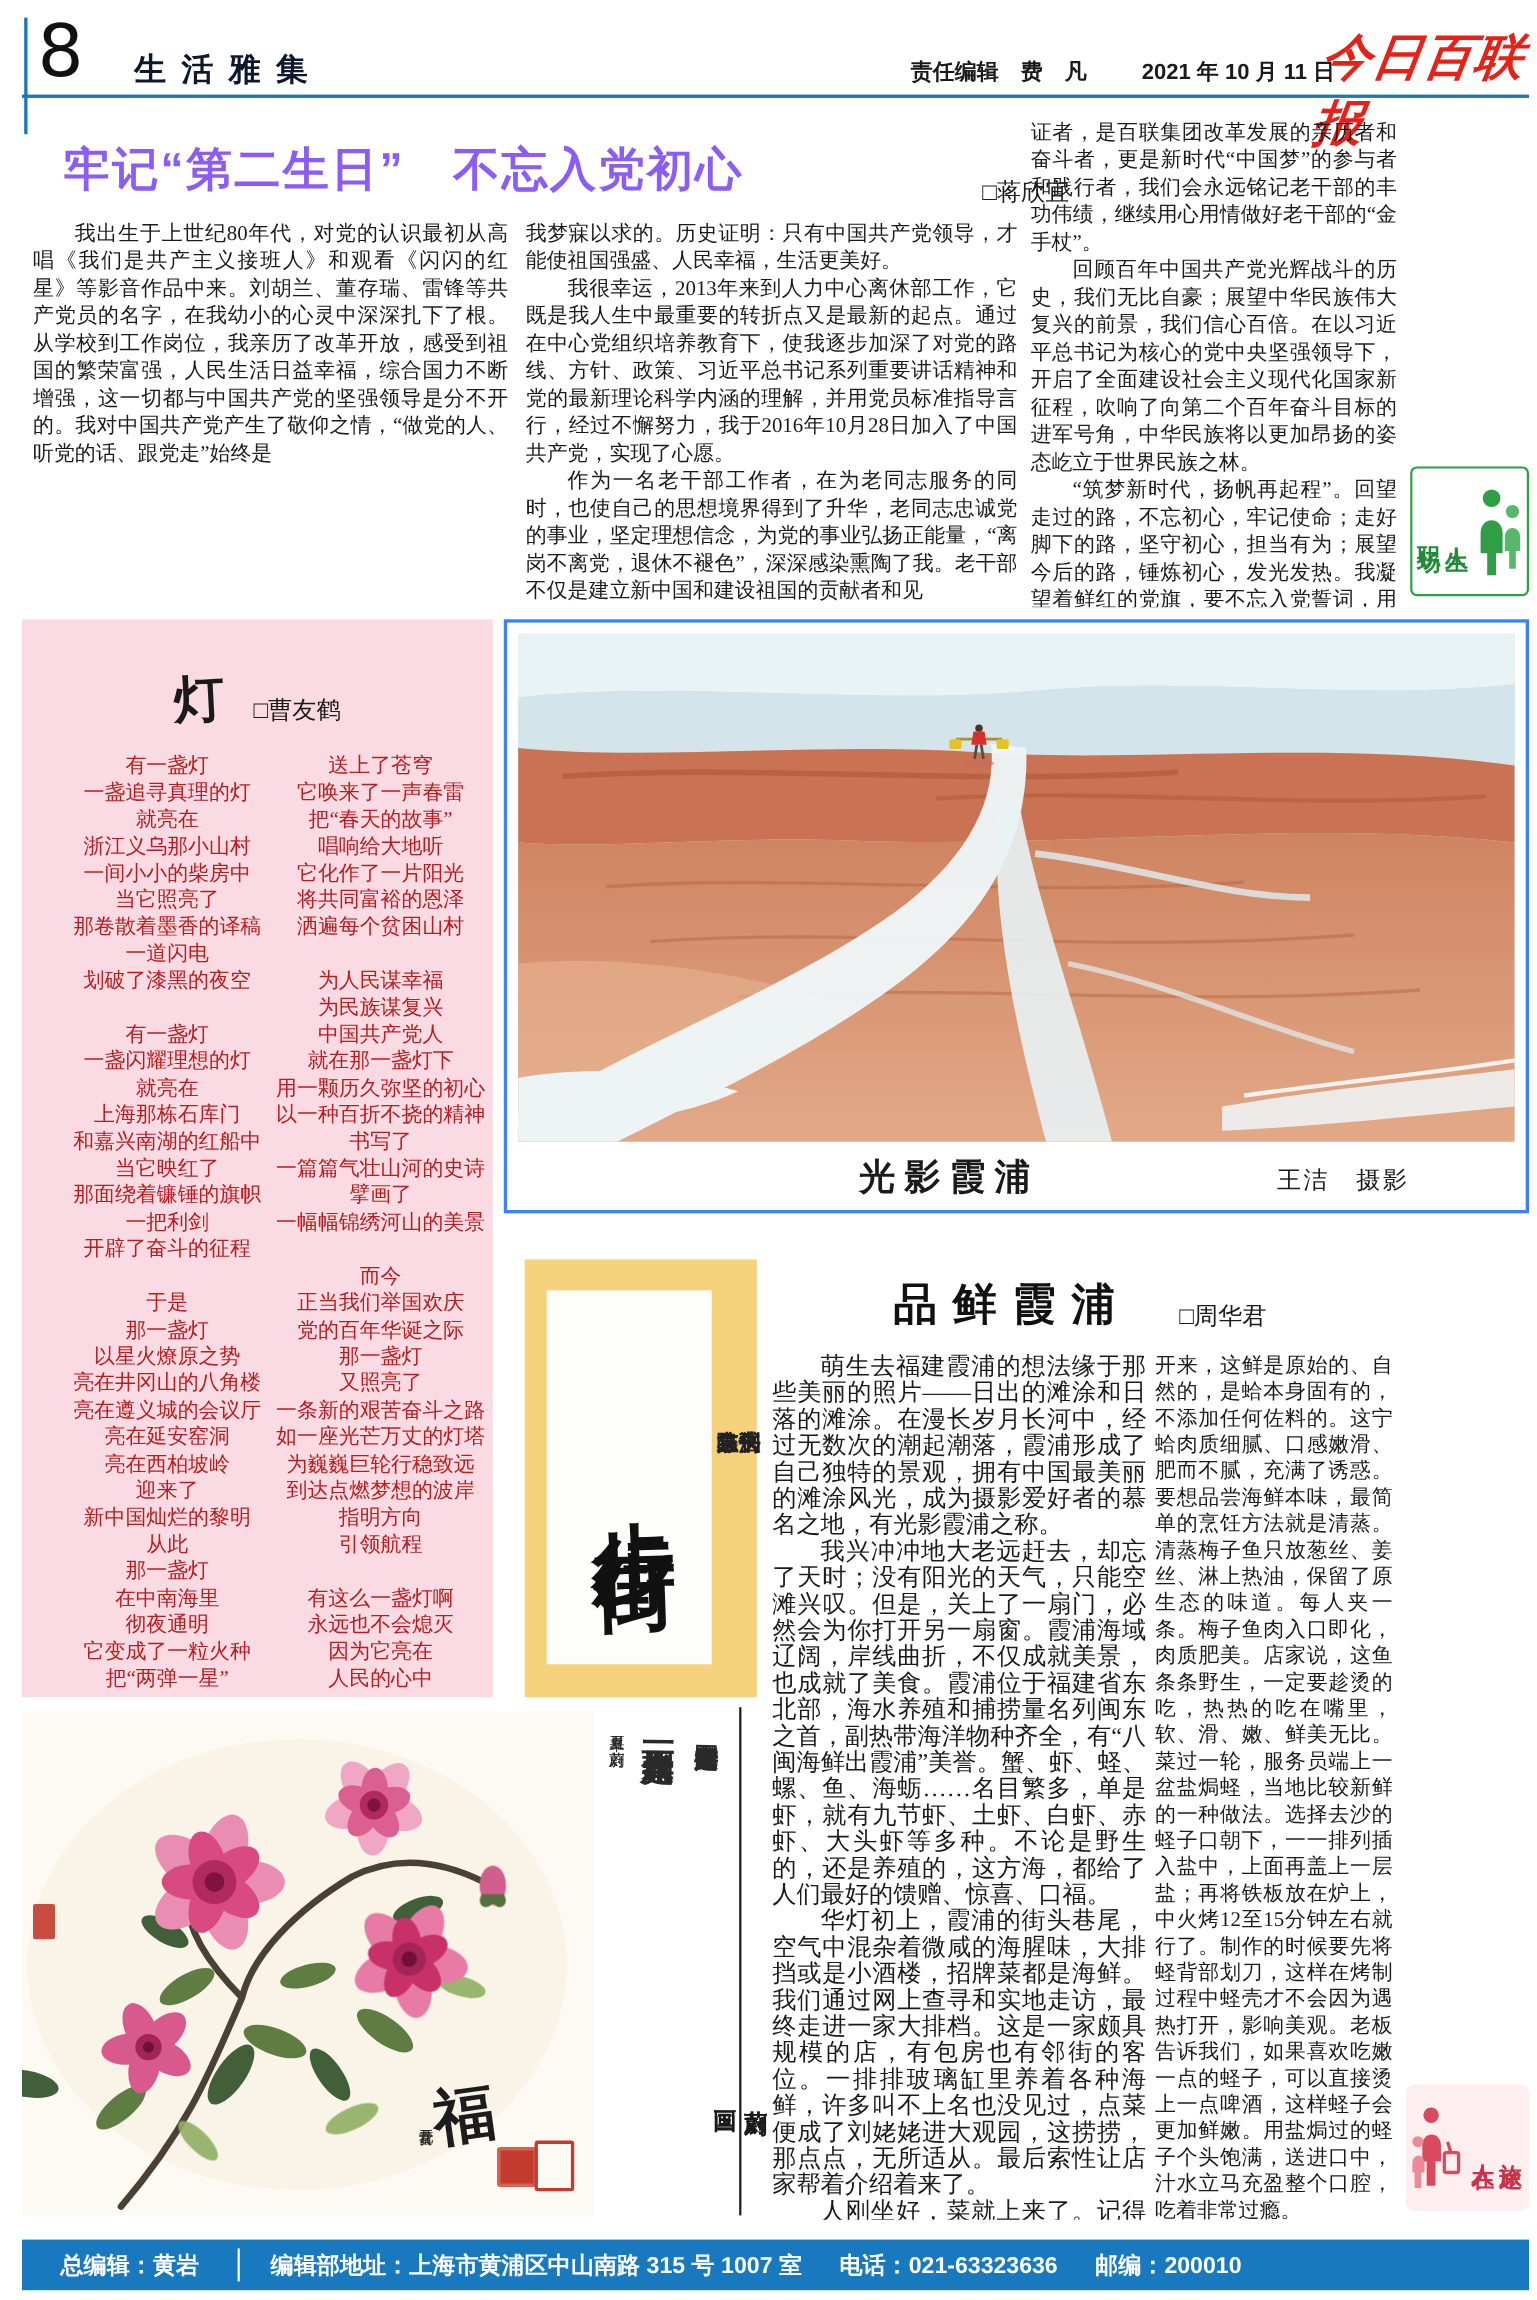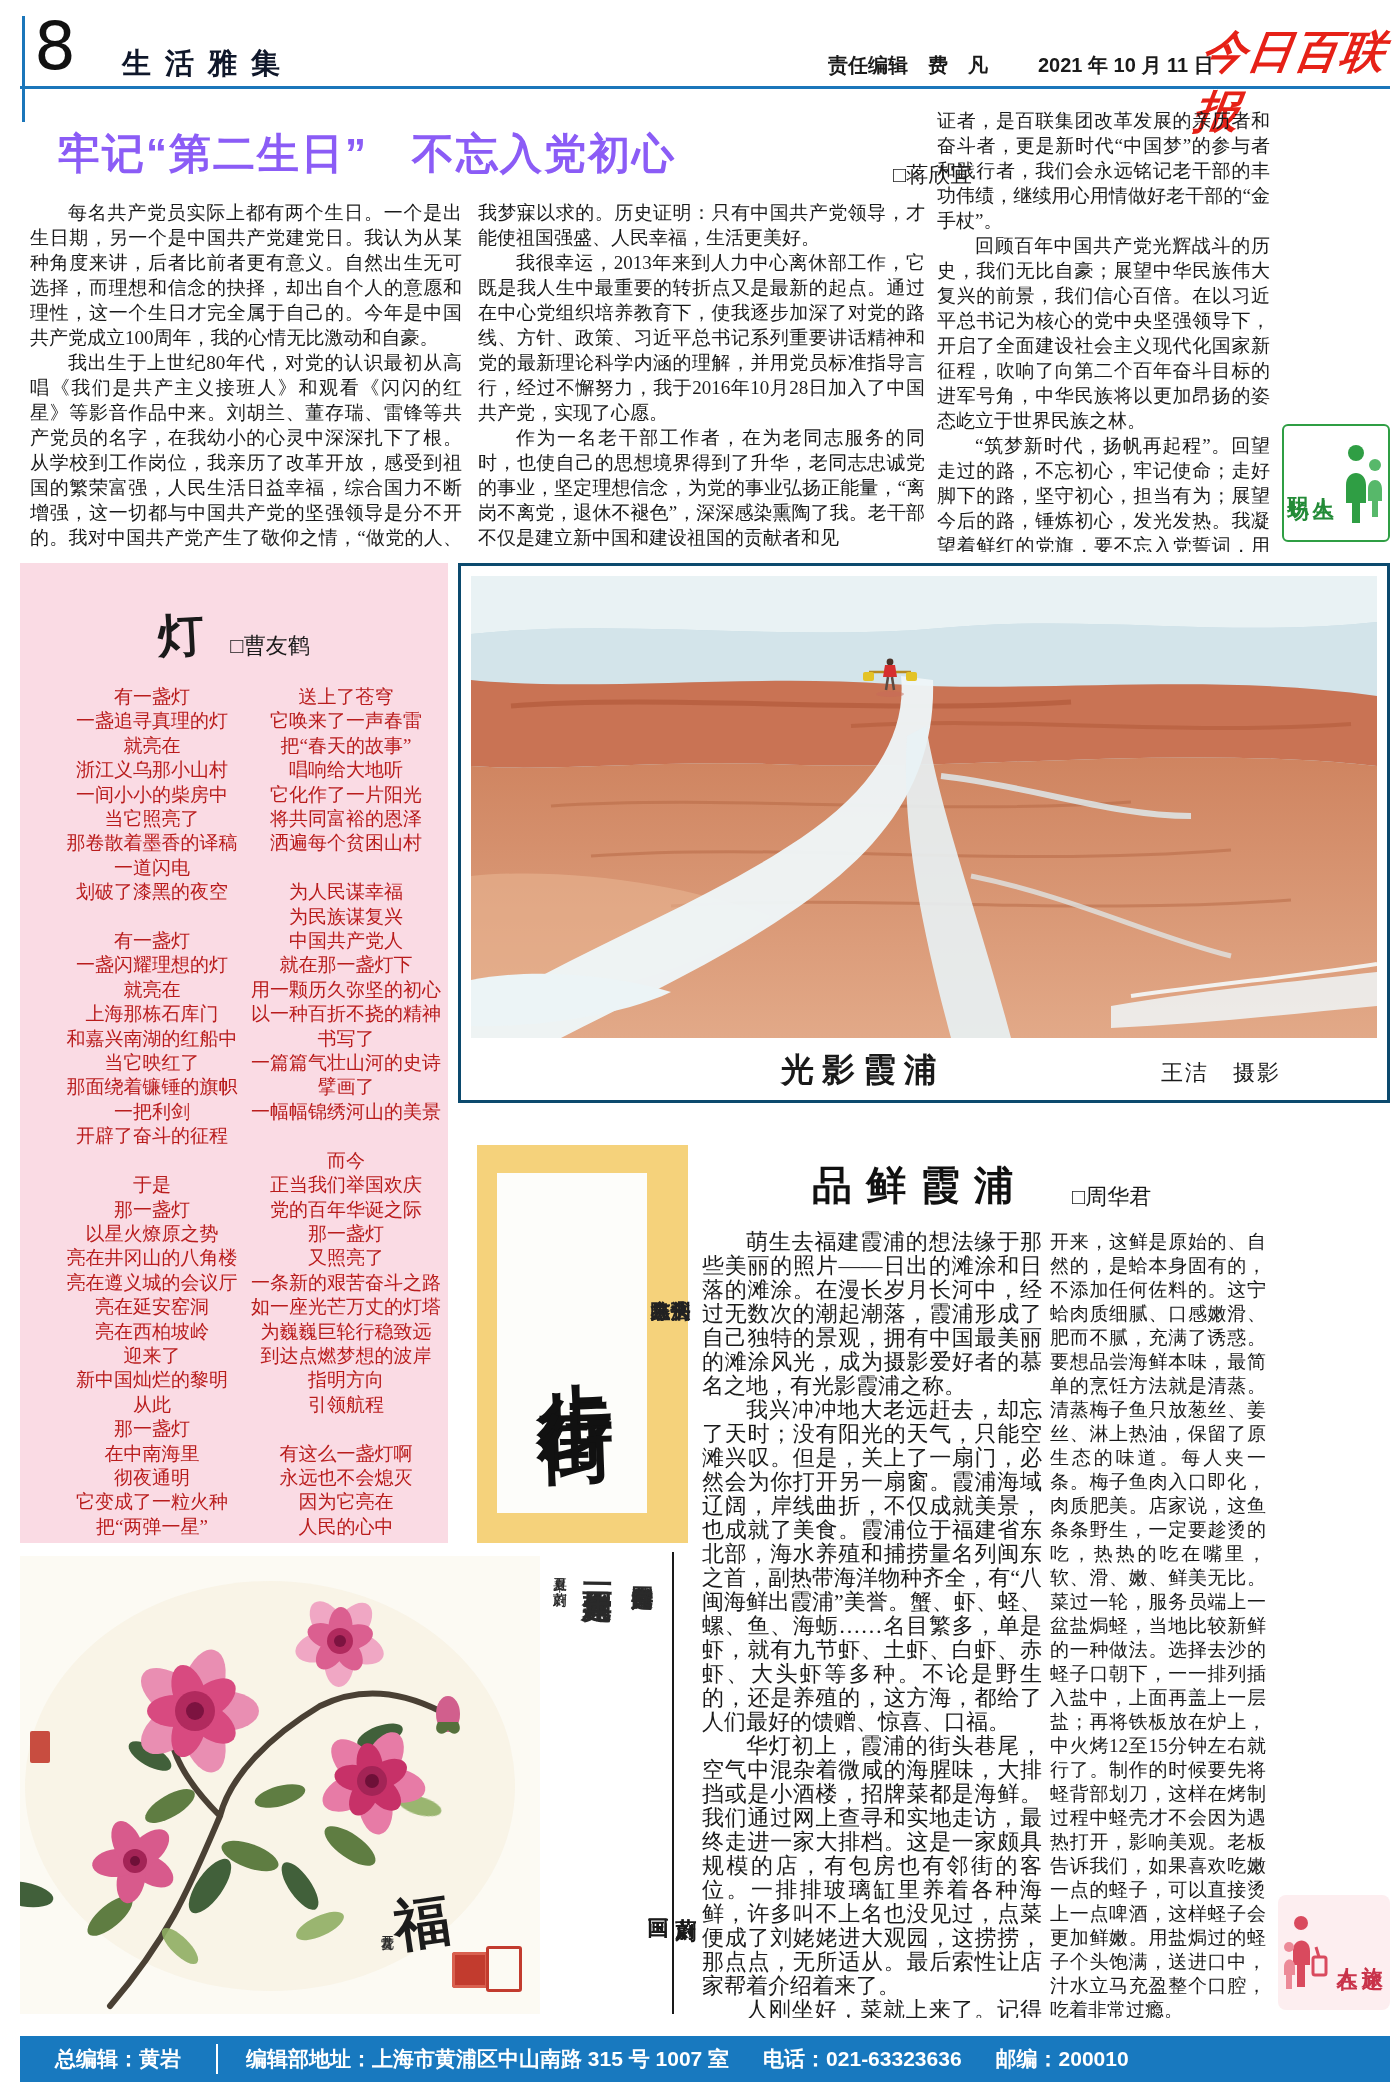--- a/index.html
+++ b/index.html
@@ -38,21 +38,21 @@
   
   .poembox{left:20px;top:563px;width:428px;height:980px;background:#fadbe4;}
   .poem-titlerow{position:absolute;left:0;top:42px;width:100%;display:flex;justify-content:center;align-items:flex-end;gap:26px;}
   .poem-title{font-size:46px;font-weight:900;transform:rotate(-3deg);}
   .poem-byline{font-size:22px;padding-bottom:6px;}
   .pcol{position:absolute;top:122px;width:200px;font-size:19px;color:#b91c1c;}
   .pcol-left{left:32px;}
   .pcol-right{left:226px;}
   .pline{min-height:24.4px;line-height:24.4px;text-align:center;}
   
-  .photobox{left:458px;top:563px;width:932px;height:540px;box-sizing:border-box;border:3px solid #0c4a6e;
+  .photobox{left:458px;top:563px;width:932px;height:540px;box-sizing:border-box;border:3px solid #3b82f6;
             background:#fff;padding:10px;}
   .photo-cap{position:absolute;left:320px;top:482px;font-size:33px;font-weight:900;letter-spacing:8px;}
   .photo-credit{position:absolute;left:700px;top:492px;font-size:22px;letter-spacing:2px;}
   
   .kanban{left:477px;top:1145px;width:211px;height:398px;background:#f5d27b;}
   .kanban-inner{position:absolute;left:20px;top:28px;width:150px;height:340px;background:#fdfdfa;
                 display:flex;align-items:center;justify-content:center;}
   .kanban-callig{writing-mode:vertical-rl;text-orientation:upright;font-size:76px;font-weight:900;
                  letter-spacing:14px;color:#111;transform:rotate(-2deg);}
   .kanban-credit{position:absolute;left:174px;top:140px;writing-mode:vertical-rl;text-orientation:upright;
@@ -99,21 +99,20 @@
   <div class="abs section sans">生活雅集</div>
   <div class="abs ed sans">责任编辑　费　凡</div>
   <div class="abs dt sans">2021 年 10 月 11 日</div>
   <div class="abs masthead">今日百联报</div>
   <div class="abs hdr-rule"></div>
 
   <div class="abs a1-title sans">牢记“第二生日”　不忘入党初心</div>
   <div class="abs a1-byline">□蒋欣宜</div>
 
   <div class="abs coltext a1c1">
-    <p class="ind">每名共产党员实际上都有两个生日。一个是出生日期，另一个是中国共产党建党日。我认为从某种角度来讲，后者比前者更有意义。自然出生无可选择，而理想和信念的抉择，却出自个人的意愿和理性，这一个生日才完全属于自己的。今年是中国共产党成立100周年，我的心情无比激动和自豪。</p>
     <p class="ind">我出生于上世纪80年代，对党的认识最初从高唱《我们是共产主义接班人》和观看《闪闪的红星》等影音作品中来。刘胡兰、董存瑞、雷锋等共产党员的名字，在我幼小的心灵中深深扎下了根。从学校到工作岗位，我亲历了改革开放，感受到祖国的繁荣富强，人民生活日益幸福，综合国力不断增强，这一切都与中国共产党的坚强领导是分不开的。我对中国共产党产生了敬仰之情，“做党的人、听党的话、跟党走”始终是</p>
   </div>
   <div class="abs coltext a1c2">
     <p>我梦寐以求的。历史证明：只有中国共产党领导，才能使祖国强盛、人民幸福，生活更美好。</p>
     <p class="ind">我很幸运，2013年来到人力中心离休部工作，它既是我人生中最重要的转折点又是最新的起点。通过在中心党组织培养教育下，使我逐步加深了对党的路线、方针、政策、习近平总书记系列重要讲话精神和党的最新理论科学内涵的理解，并用党员标准指导言行，经过不懈努力，我于2016年10月28日加入了中国共产党，实现了心愿。</p>
     <p class="ind">作为一名老干部工作者，在为老同志服务的同时，也使自己的思想境界得到了升华，老同志忠诚党的事业，坚定理想信念，为党的事业弘扬正能量，“离岗不离党，退休不褪色”，深深感染熏陶了我。老干部不仅是建立新中国和建设祖国的贡献者和见</p>
   </div>
   <div class="abs coltext a1c3">
     <div class="badge badge-green">
       <div class="vchars green">

